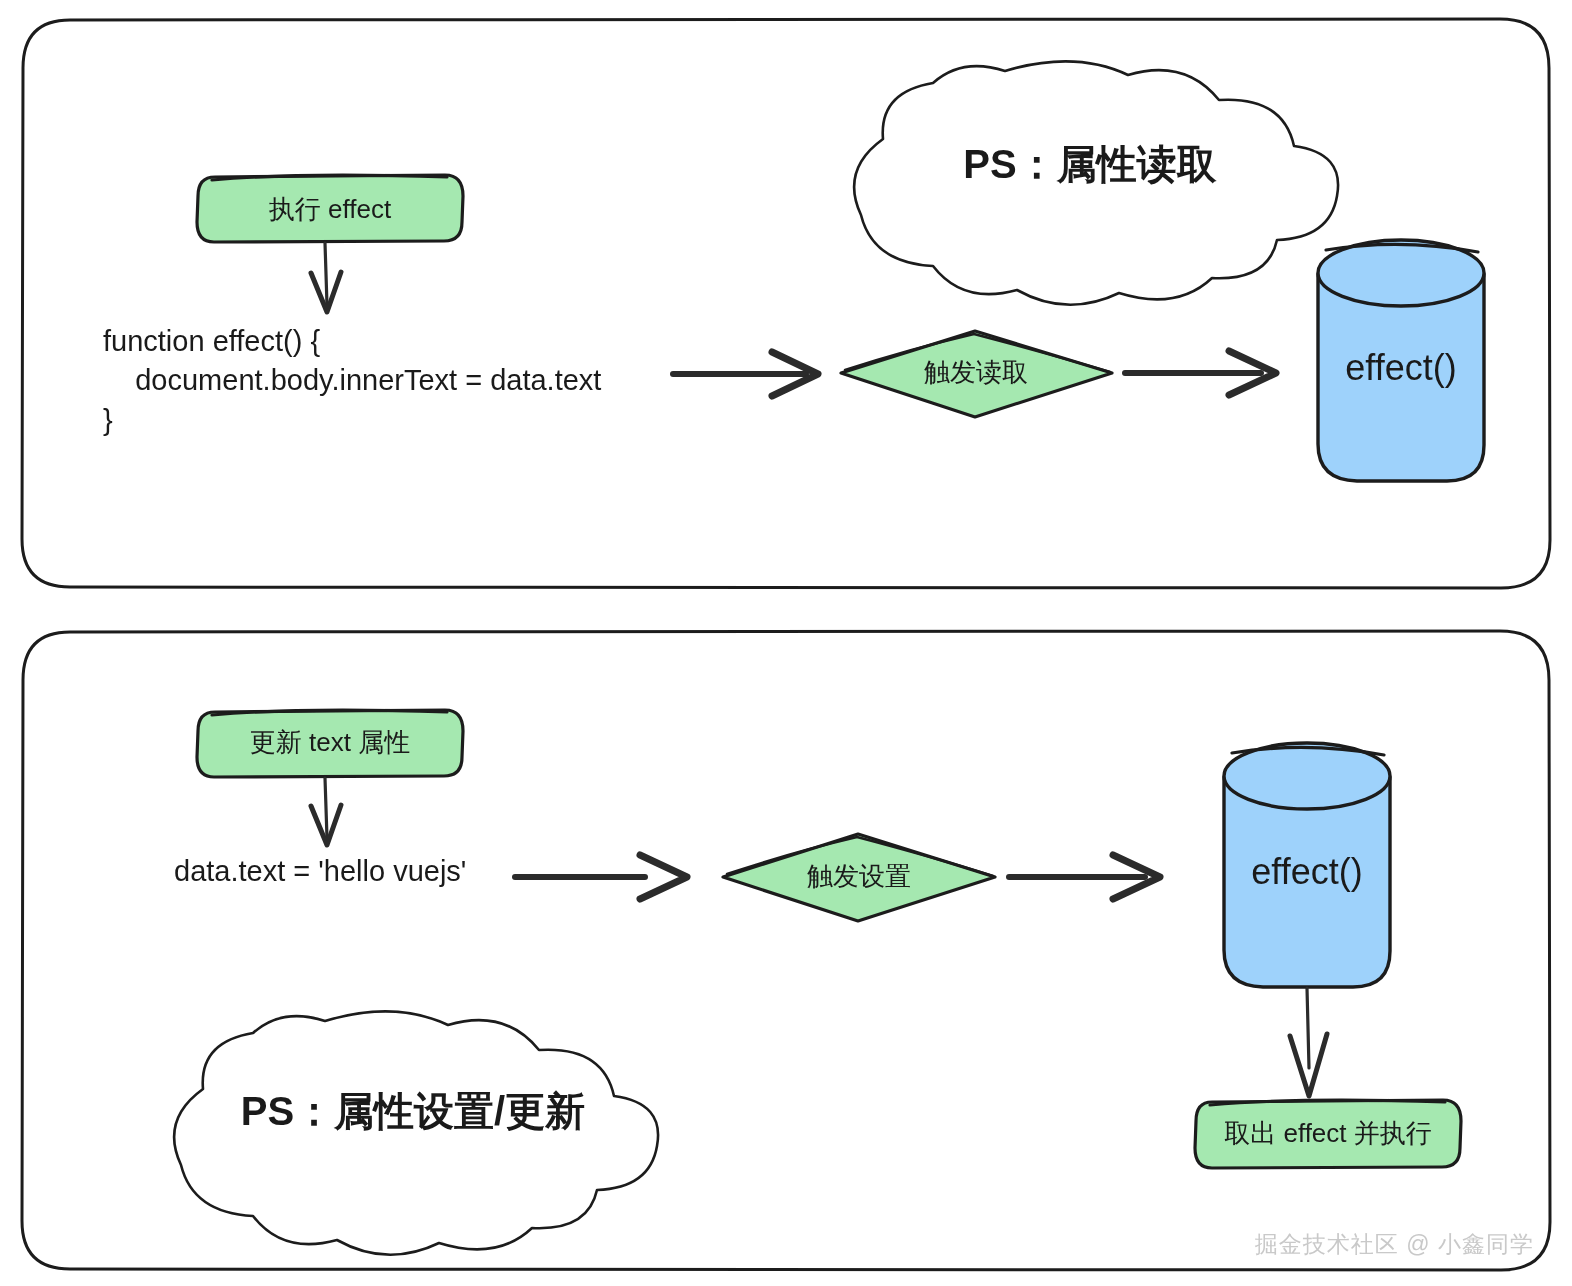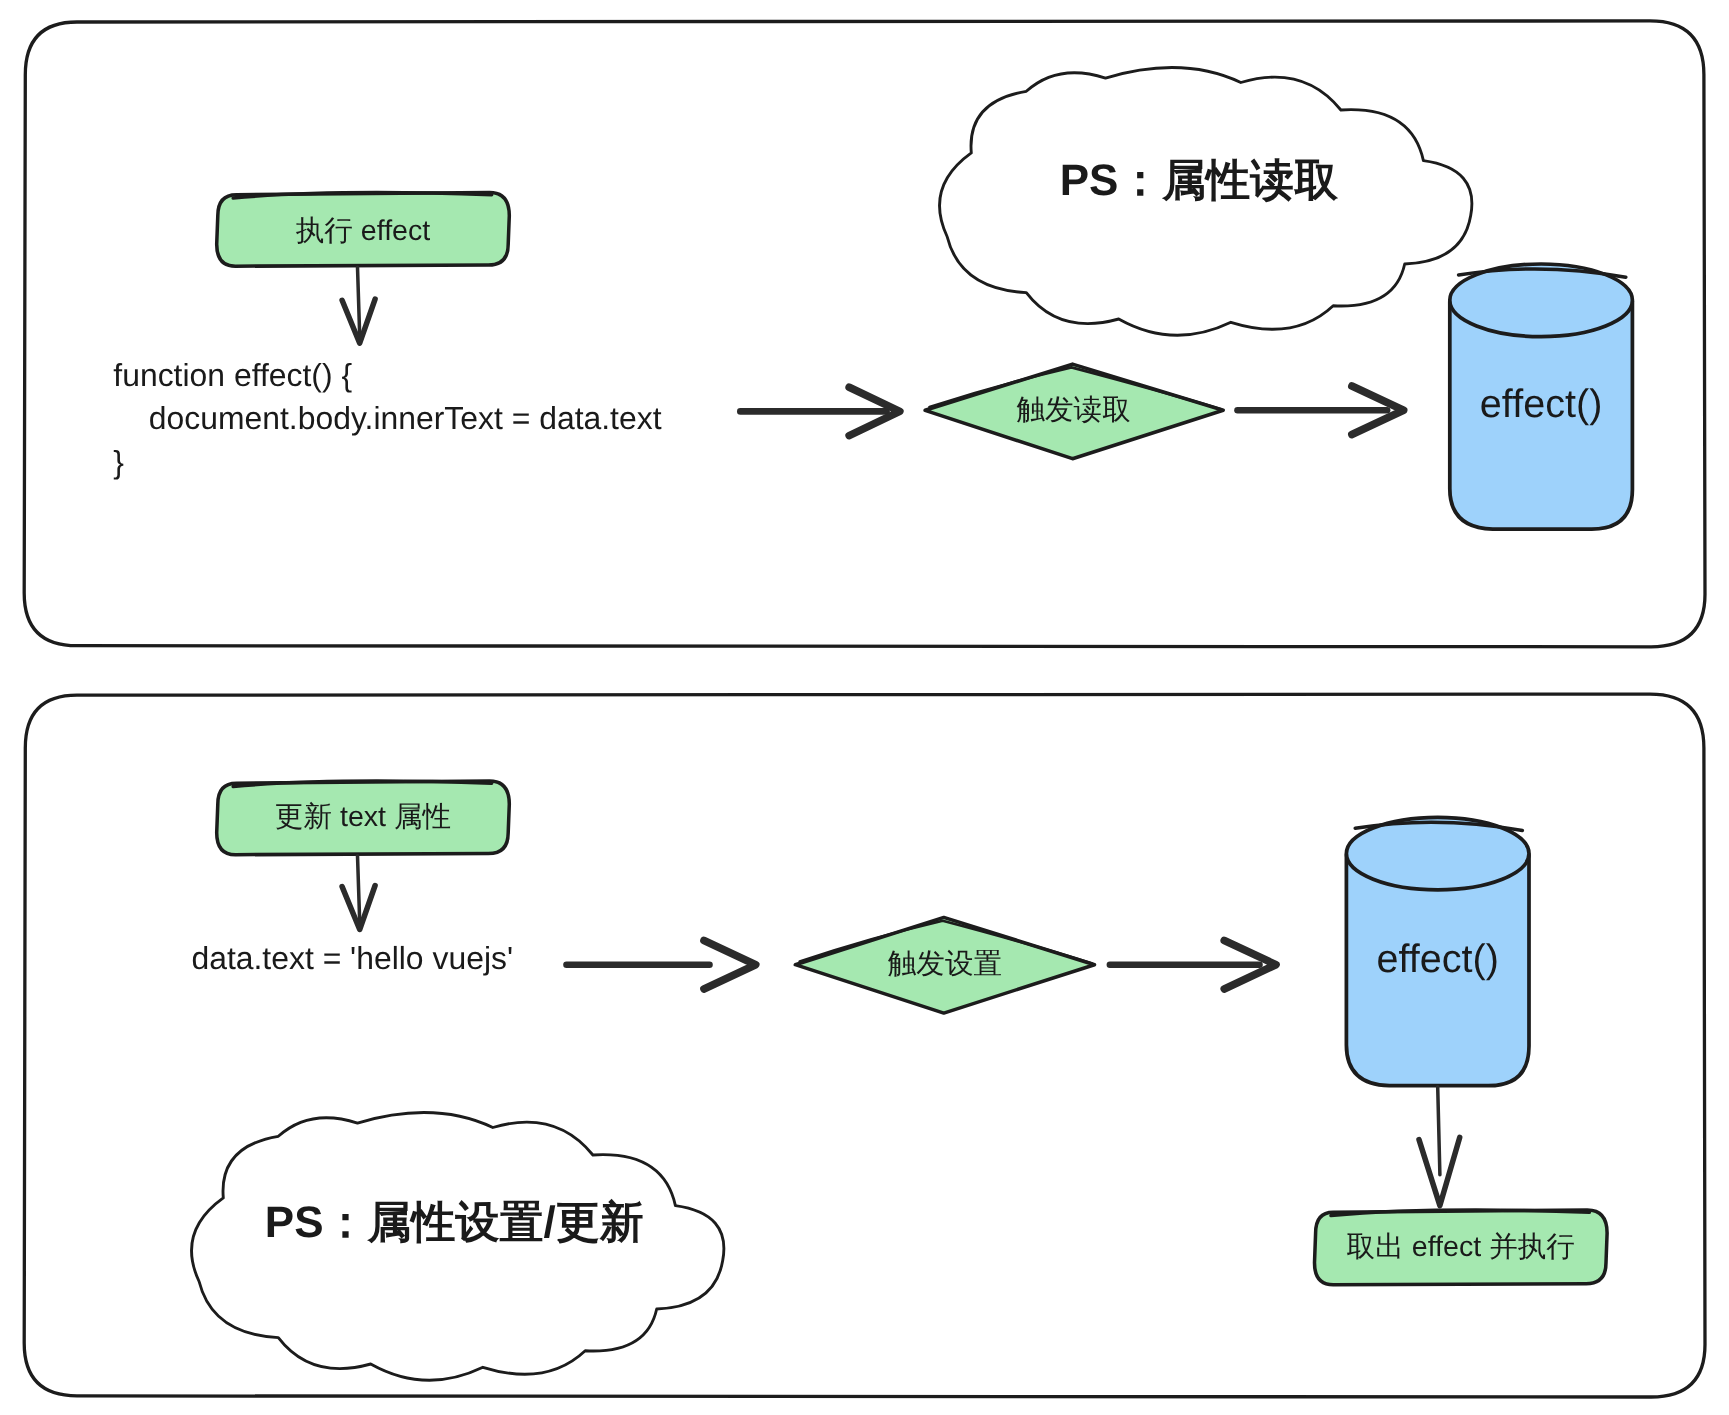--- a/index.html
+++ b/index.html
@@ -267,13 +267,14 @@
                  Q 283 1255 253 1216
                  Q 193 1213 181 1165
                  Q 160 1120 203 1089
                  Q 199 1042 253 1033
                  Q 282 1007 325 1021 Z"></path>
         <text class="lbl cloud-lbl" x="413" y="1114">PS：属性设置/更新</text>
       </g>
     </g>
   </svg>
 
+  <div class="watermark">掘金技术社区 @ 小鑫同学</div>
 </div>
 
 </body></html>

